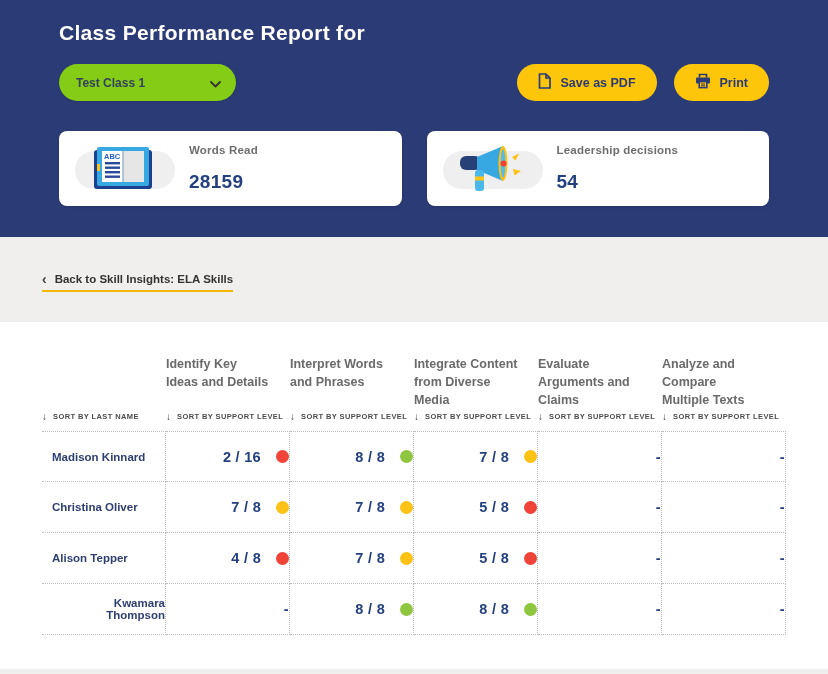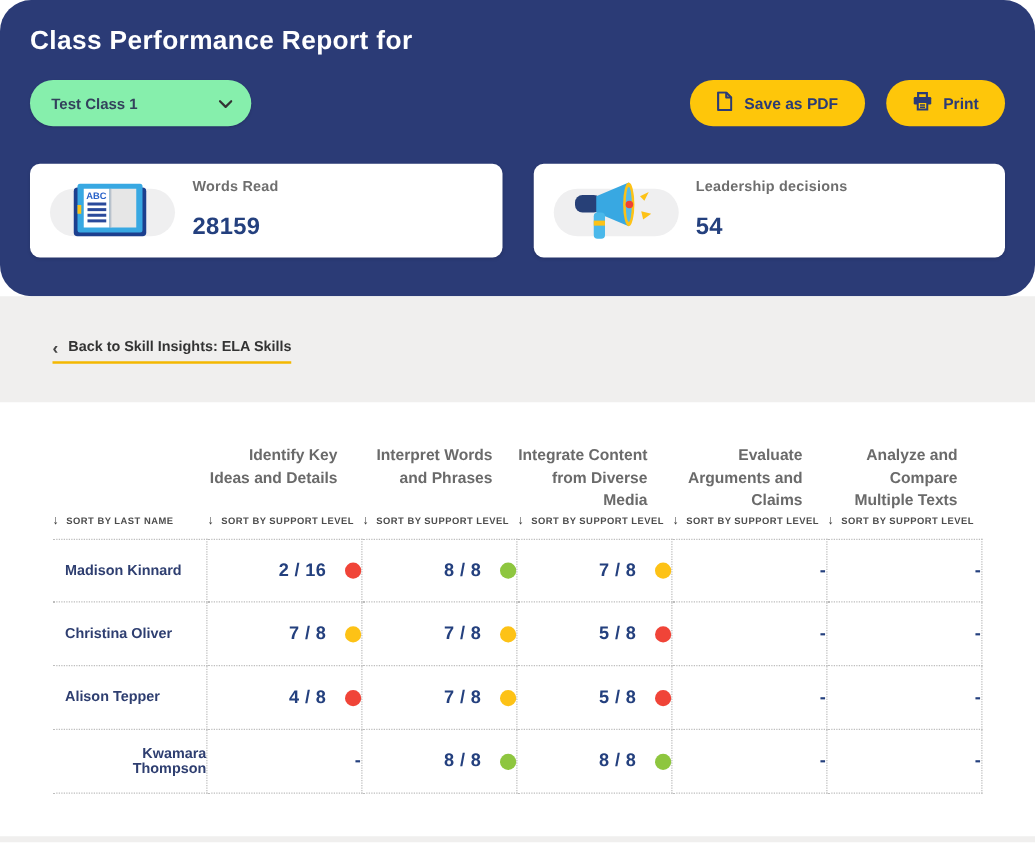--- a/index.html
+++ b/index.html
@@ -2,28 +2,28 @@
 <html><head>
 <meta charset="utf-8">
 <style>
   * { box-sizing: border-box; }
   html,body { margin:0; padding:0; }
   body {
     width:828px; height:674px; overflow:hidden; position:relative;
     font-family:"Liberation Sans", sans-serif; background:#ffffff;
   }
   
-  .hero { background:#2b3b76; height:237px; padding:20px 24px 0;border-radius:25px; }
+  .hero { background:#2b3b76; height:237px; padding:20px 59px 0; }
   .hero h1 {
     margin:0; color:#ffffff; font-size:21px; font-weight:bold;
     letter-spacing:.3px; line-height:26px;
   }
   .controls { display:flex; justify-content:space-between; align-items:center; margin-top:18px; }
   .select {
-    background:#86efac; width:177px; height:37px; border-radius:19px;
+    background:#84cc16; width:177px; height:37px; border-radius:19px;
     display:flex; align-items:center; justify-content:space-between;
     padding:0 15px 0 17px; cursor:pointer; box-shadow:0 1px 2px rgba(0,0,0,.15);
   }
   .select .sel-val { color:#33415c; font-size:12px; font-weight:bold; }
   .actions { display:flex; gap:17px; }
   .btn {
     background:#fec60a; border:none; height:37px; border-radius:19px;
     display:flex; align-items:center; gap:9px; padding:0 21px;
     color:#2b3b76; font-weight:bold; font-size:12.5px; cursor:pointer;
     font-family:"Liberation Sans", sans-serif;
@@ -43,21 +43,21 @@
   
   .subbar { background:#f0efee; height:85px; padding:33px 42px 0; }
   .back {
     display:inline-flex; align-items:center; gap:8px; cursor:pointer;
     color:#333333; font-size:11.5px; font-weight:bold;
     border-bottom:2px solid #f3b800; padding-bottom:5px;
   }
   .back .chev { font-size:14px; line-height:10px; color:#444; }
   
   .content { background:#ffffff; padding:33px 42px 0; }
-  .grid6 { display:grid; grid-template-columns:repeat(6,1fr);text-align:right; }
+  .grid6 { display:grid; grid-template-columns:repeat(6,1fr); }
   .col-head {
     font-size:12.5px; font-weight:bold; color:#6a6a6a;
     line-height:1.45; padding-right:20px; min-height:56px;
   }
   .sort-cell {
     display:flex; align-items:center; gap:6px; padding-bottom:9px; cursor:pointer;
   }
   .sort-cell .arr { font-size:10px; color:#3d3d3d; }
   .sort-cell .lbl {
     font-size:7.5px; font-weight:bold; color:#4c4c4c; letter-spacing:.4px;

